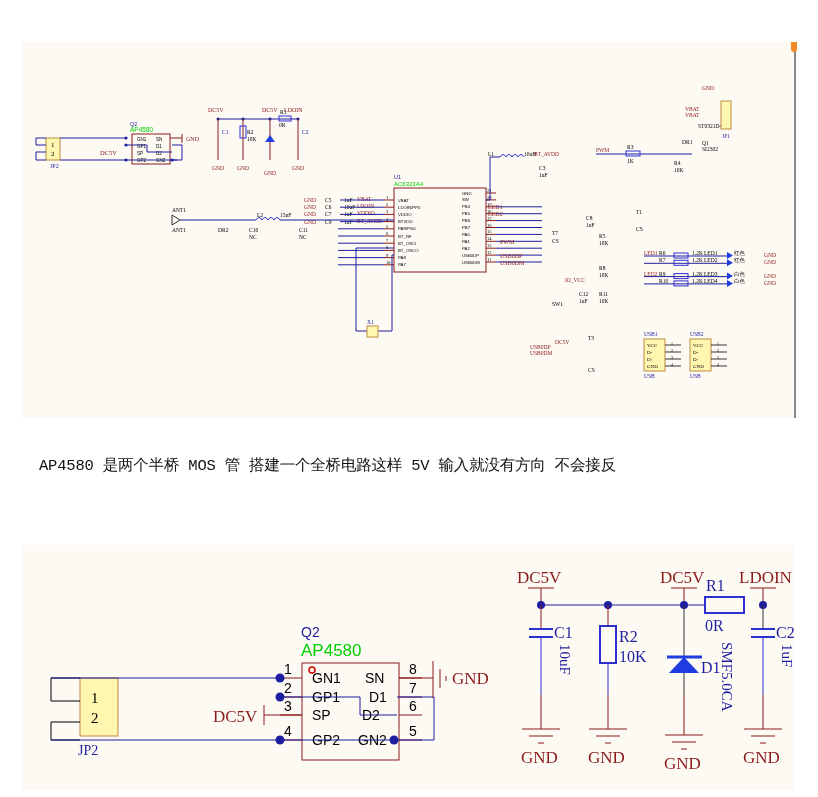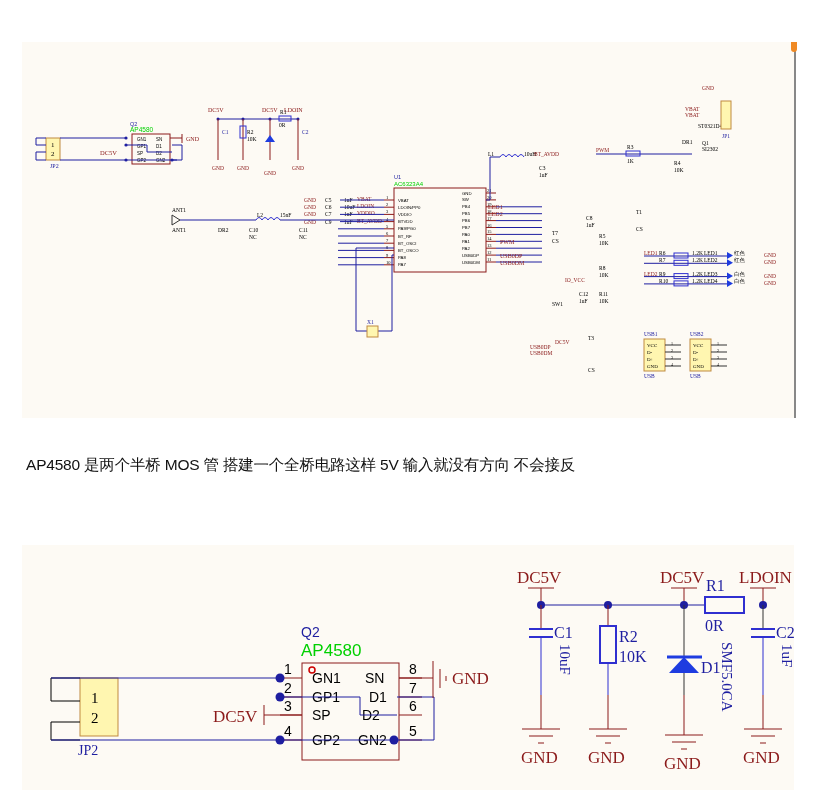--- a/index.html
+++ b/index.html
@@ -2,21 +2,21 @@
 <html><head>
 <meta charset="utf-8">
 <style>
   html, body { margin:0; padding:0; background:#ffffff; }
   body { width:818px; height:797px; position:relative; overflow:hidden; font-family:"DejaVu Sans", sans-serif; }
   .sheet { position:absolute; background:#fdfaf4; }
   #sheet1 { left:22px; top:42px; width:772px; height:376px; }
   #sheet1-edge { position:absolute; left:794px; top:42px; width:2px; height:376px; background:#888; }
   #sheet1-tab { position:absolute; left:791px; top:42px; width:6px; height:10px; background:#f08a24; border-radius:0 0 3px 3px; }
   #sheet2 { left:22px; top:545px; width:772px; height:245px; }
-  #caption { position:absolute; left:26px; top:455px; font-size:15.5px; color:#111; font-family:Liberation Sans, sans-serif; letter-spacing:-0.2px; white-space:nowrap; }
+  #caption { position:absolute; left:39px; top:455px; font-size:15.5px; color:#111; font-family:Liberation Mono, monospace; letter-spacing:-0.2px; white-space:nowrap; }
   svg { position:absolute; left:0; top:0; }
   svg text { font-family:"Liberation Serif", serif; }
   .net { stroke:#1e1ea0; stroke-width:1; fill:none; }
   .pin { stroke:#8b1a1a; stroke-width:1; fill:none; }
   .body { stroke:#8b1a1a; stroke-width:1; fill:#fdfaf4; }
   .comp { stroke:#2f2fd0; stroke-width:1; fill:none; }
   .lbl-red { fill:#8b1a1a; }
   .lbl-blue { fill:#1e1ea0; }
   .lbl-green { fill:#00d000; font-family:"Liberation Sans", sans-serif !important; }
   .lbl-black { fill:#000; }

